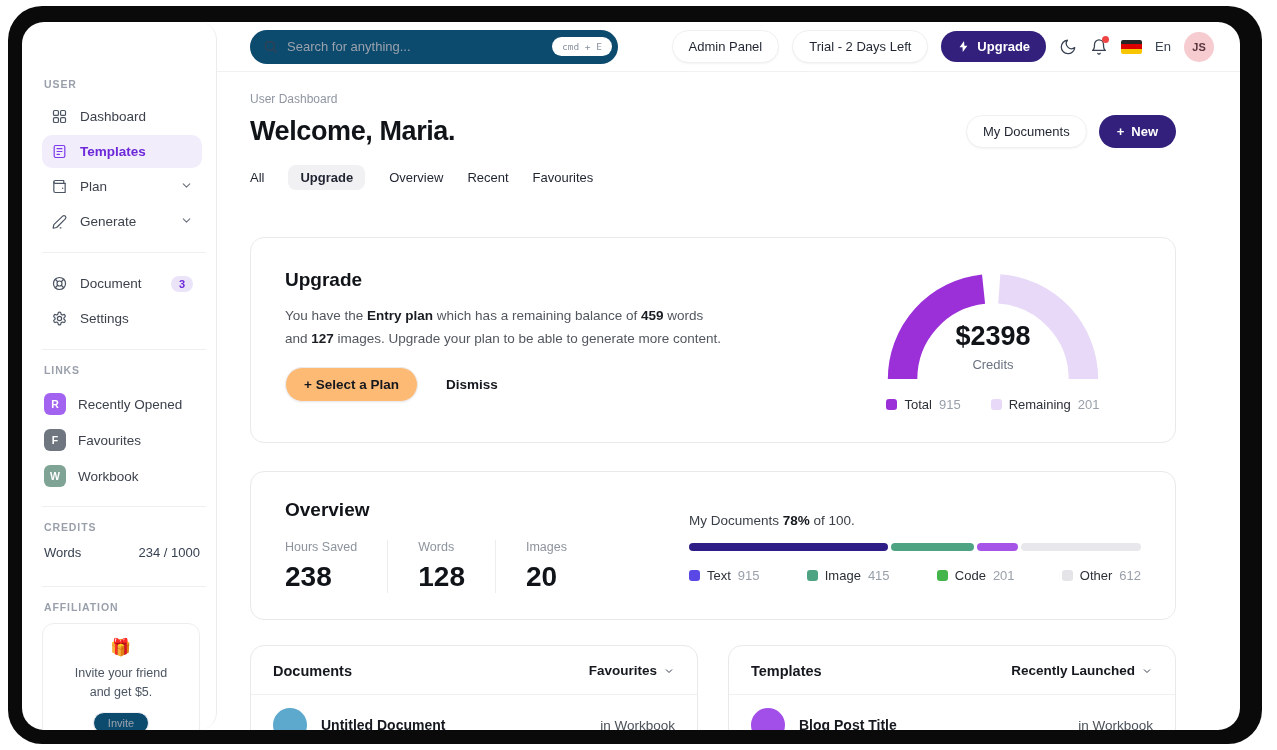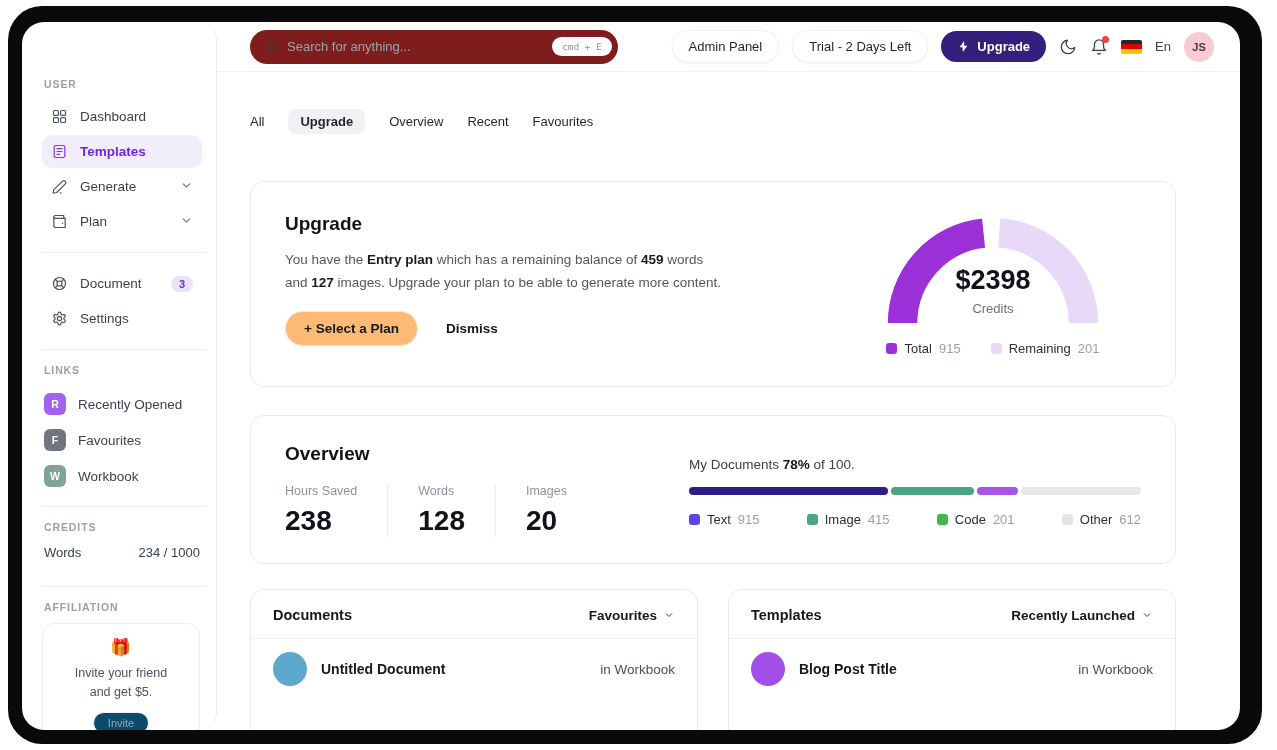--- a/index.html
+++ b/index.html
@@ -24,21 +24,21 @@
   .credits-track { height:7px; background:#e9eaee; border-radius:6px; overflow:hidden; margin-right:2px; }
   .credits-fill { height:100%; background:#32207c; border-radius:6px; }
   .aff-card { border:1px solid #ededf0; border-radius:12px; padding:13px 8px 12px; text-align:center; margin-right:2px; }
   .aff-emoji { font-size:17px; }
   .aff-text { font-size:12.5px; color:#4b5563; line-height:1.5; margin-top:6px; }
   .aff-btn { display:inline-block; margin-top:10px; border:1px solid #f1f1f4; box-shadow:0 1px 2px rgba(0,0,0,.05); border-radius:999px; padding:4px 14px; font-size:11px; color:#9ca3af; background:#0c4a6e; cursor:pointer; }
 
   
   .main { flex:1; display:flex; flex-direction:column; min-width:0; }
   .topbar { height:50px; flex:0 0 50px; border-bottom:1px solid #f1f1f4; display:flex; align-items:center; padding:0 26px 0 33px; }
-  .search { width:368px; height:34px; background:#7f1d1d; border-radius:999px; display:flex; align-items:center; gap:9px; padding:0 6px 0 13px; cursor:text; }
+  .search { width:368px; height:34px; background:#0c4a6e; border-radius:999px; display:flex; align-items:center; gap:9px; padding:0 6px 0 13px; cursor:text; }
   .search svg { width:15px; height:15px; stroke:#374151; stroke-width:2; fill:none; stroke-linecap:round; }
   .search-ph { font-size:13px; color:#9aa2ad; }
   .kbd { margin-left:auto; background:#fff; border-radius:999px; padding:4px 10px; font-size:9.5px; color:#8b93a1; font-family:"DejaVu Sans Mono",monospace; }
   .tb-right { margin-left:auto; display:flex; align-items:center; gap:13px; }
   .pill-btn { background:#fff; border:1px solid #f0f0f3; box-shadow:0 1px 2px rgba(0,0,0,.05); border-radius:999px; padding:8px 16px; font-size:13px; font-weight:500; color:#1f2430; cursor:pointer; white-space:nowrap; }
   .upgrade-btn { background:#32207c; color:#fff; border:none; border-radius:999px; padding:8px 16px; font-size:13px; font-weight:600; display:flex; align-items:center; gap:7px; cursor:pointer; }
   .upgrade-btn svg { width:13px; height:13px; fill:#fff; }
   .icon-btn { background:none; border:none; cursor:pointer; position:relative; display:flex; }
   .icon-btn svg { width:18px; height:18px; stroke:#374151; stroke-width:1.7; fill:none; stroke-linecap:round; stroke-linejoin:round; }
   .dot { position:absolute; top:-2px; right:-1px; width:7px; height:7px; border-radius:50%; background:#ef4444; }
@@ -88,21 +88,21 @@
   .ov-right { margin-left:auto; width:452px; margin-top:14px; }
   .ov-right-label { font-size:13.5px; color:#3a3f47; }
   .ov-right-label b { color:#15181e; }
   .stackbar { display:flex; gap:3px; margin-top:15px; height:8px; }
   .seg { border-radius:5px; height:8px; }
   .seg-rest { flex:1; }
   .bar-legend { display:flex; justify-content:space-between; margin-top:17px; }
 
   .cards-row { display:flex; gap:30px; margin-top:25px; }
   .list-card { flex:1; height:170px; overflow:hidden; }
-  .list-head { display:flex; align-items:center; padding:17px 22px 15px; border-bottom:1px solid #f0f0f2; }
+  .list-head { display:flex; align-items:flex-start; padding:17px 22px 15px; border-bottom:1px solid #f0f0f2; }
   .list-title { font-size:14.5px; font-weight:700; color:#15181e; }
   .list-filter { margin-left:auto; display:flex; align-items:center; gap:6px; font-size:13.5px; font-weight:600; color:#15181e; cursor:pointer; }
   .list-filter svg { width:12px; height:12px; stroke:#374151; stroke-width:2; fill:none; }
   .list-row { display:flex; align-items:center; gap:14px; padding:13px 22px; cursor:pointer; }
   .row-avatar { width:34px; height:34px; border-radius:50%; flex:0 0 34px; }
   .row-title { font-size:14px; font-weight:600; color:#15181e; }
   .row-loc { margin-left:auto; font-size:13.5px; color:#4b5159; }
 </style>
 </head>
 <body>
@@ -128,36 +128,36 @@
             <rect x="4.5" y="3.5" width="15" height="17" rx="2"></rect>
             <line x1="8.5" y1="8" x2="15.5" y2="8"></line>
             <line x1="8.5" y1="12" x2="15.5" y2="12"></line>
             <line x1="8.5" y1="16" x2="12" y2="16"></line>
           </svg>
       <span>Templates</span>
     </div>
 
     <div class="nav-item">
       <svg viewBox="0 0 24 24">
-            <path d="M16.5 4.5a2.6 2.6 0 1 1 3.7 3.7L8 20.5l-5 1 1-5Z"></path>
-            <path d="M13 21h1"></path>
-          </svg>
-      <span>Generate</span>
+            <path d="M20 7.5H6a2 2 0 0 1 0-4h12v4"></path>
+            <path d="M4 5.5v13a2 2 0 0 0 2 2h14v-13"></path>
+            <circle cx="16.5" cy="14.5" r="1" fill="#4b5563" stroke="none"></circle>
+          </svg>
+      <span>Plan</span>
       <span class="chev"><svg viewBox="0 0 24 24">
               <path d="M6 9l6 6 6-6"></path>
             </svg></span>
     </div>
 
     <div class="nav-item">
       <svg viewBox="0 0 24 24">
-            <path d="M20 7.5H6a2 2 0 0 1 0-4h12v4"></path>
-            <path d="M4 5.5v13a2 2 0 0 0 2 2h14v-13"></path>
-            <circle cx="16.5" cy="14.5" r="1" fill="#4b5563" stroke="none"></circle>
-          </svg>
-      <span>Plan</span>
+            <path d="M16.5 4.5a2.6 2.6 0 1 1 3.7 3.7L8 20.5l-5 1 1-5Z"></path>
+            <path d="M13 21h1"></path>
+          </svg>
+      <span>Generate</span>
       <span class="chev"><svg viewBox="0 0 24 24">
               <path d="M6 9l6 6 6-6"></path>
             </svg></span>
     </div>
 
     <div class="divider"></div>
 
     <div class="nav-item">
       <svg viewBox="0 0 24 24">
             <circle cx="12" cy="12" r="8.5"></circle>
@@ -253,21 +253,32 @@
           <div style="background:#262626;"></div>
               <div style="background:#dd0000;"></div>
               <div style="background:#f7c600;"></div>
         </div>
         <span class="lang">En</span>
         <div class="avatar">JS</div>
       </div>
     </div>
 
     <div class="content">
-
+      <div class="breadcrumb">User Dashboard</div>
+
+      <div class="title-row">
+        <h1 class="page-title">Welcome, Maria.</h1>
+        <div class="title-actions">
+          <button class="pill-btn">My Documents</button>
+          <button class="new-btn">
+            <span>+</span>
+            <span>New</span>
+          </button>
+        </div>
+      </div>
 
       <div class="tabs">
         <span class="tab">All</span>
         <span class="tab active">Upgrade</span>
         <span class="tab">Overview</span>
         <span class="tab">Recent</span>
         <span class="tab">Favourites</span>
       </div>
 
       <div class="card up-card">

